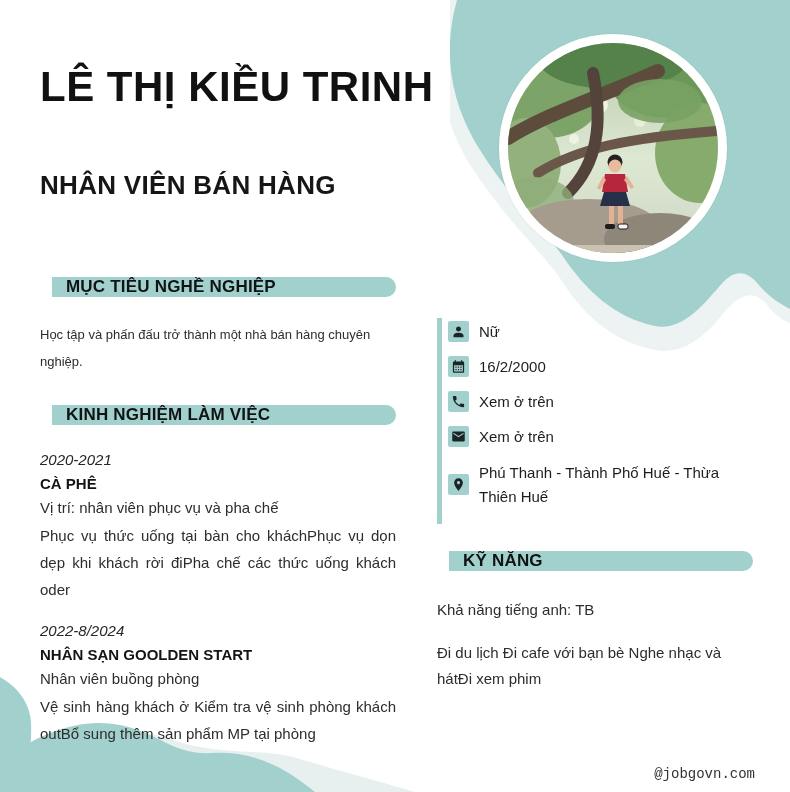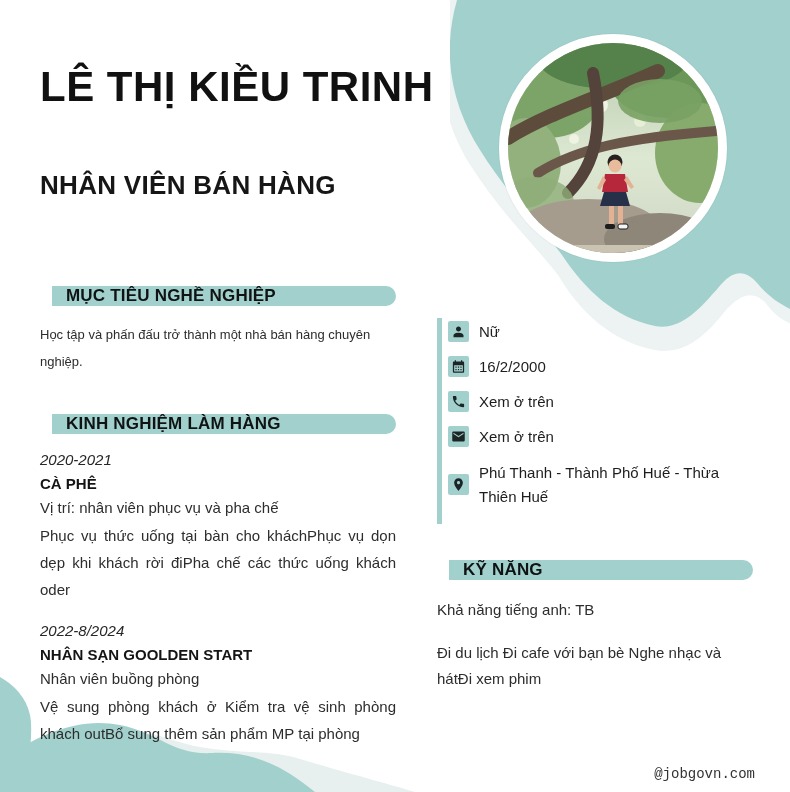--- a/index.html
+++ b/index.html
@@ -21,21 +21,21 @@
     font-size:42px;line-height:57px;font-weight:800;letter-spacing:.5px;color:#111;
   }
   .subtitle{
     position:absolute;left:40px;top:170px;width:430px;
     font-size:26px;font-weight:700;letter-spacing:.3px;color:#161616;
   }
   
   .col-left{position:absolute;left:40px;top:277px;width:356px;}
   .col-right{position:absolute;left:437px;top:318px;width:316px;}
   
-  .sec-bar{display:flex;align-items:flex-end;height:29px;}
+  .sec-bar{display:flex;align-items:flex-start;height:29px;}
   .sec-accent{width:7px;background:var(--teal);margin-right:5px;}
   .sec-pill{
     flex:1;background:var(--teal);border-radius:0 15px 15px 0;
     display:flex;align-items:center;padding-left:14px;
     font-size:17px;font-weight:700;color:#101314;letter-spacing:.2px;
   }
   .body-text{font-size:13px;line-height:27px;color:#2d2d2d;margin-top:15px;}
   
   .job{margin-top:17px;}
   .job-period{font-size:15px;font-style:italic;color:#272727;}
@@ -124,35 +124,35 @@
   <div class="col-left">
 
     <div class="sec-bar">
       <div class="sec-accent"></div>
       <div class="sec-pill">MỤC TIÊU NGHỀ NGHIỆP</div>
     </div>
     <p class="body-text" style="margin-bottom:0;">Học tập và phấn đấu trở thành một nhà bán hàng chuyên nghiệp.</p>
 
     <div class="sec-bar" style="margin-top:30px;">
       <div class="sec-accent"></div>
-      <div class="sec-pill">KINH NGHIỆM LÀM HÀNG</div>
+      <div class="sec-pill">KINH NGHIỆM LÀM VIỆC</div>
     </div>
 
     <div class="job">
       <div class="job-period">2020-2021</div>
       <div class="job-company">CÀ PHÊ</div>
       <div class="job-role">Vị trí: nhân viên phục vụ và pha chế</div>
       <div class="job-desc">Phục vụ thức uống tại bàn cho kháchPhục vụ dọn dẹp khi khách rời điPha chế các thức uống khách oder</div>
     </div>
 
     <div class="job" style="margin-top:19px;">
       <div class="job-period">2022-8/2024</div>
       <div class="job-company">NHÂN SẠN GOOLDEN START</div>
       <div class="job-role">Nhân viên buồng phòng</div>
-      <div class="job-desc">Vệ sung phòng khách ở Kiểm tra vệ sinh phòng khách outBổ sung thêm sản phẩm MP tại phòng</div>
+      <div class="job-desc">Vệ sinh hàng khách ở Kiểm tra vệ sinh phòng khách outBổ sung thêm sản phẩm MP tại phòng</div>
     </div>
 
   </div>
 
   <div class="col-right">
 
     <div class="contact-list">
 
       <div class="contact-item">
         <div class="ci-icon">

